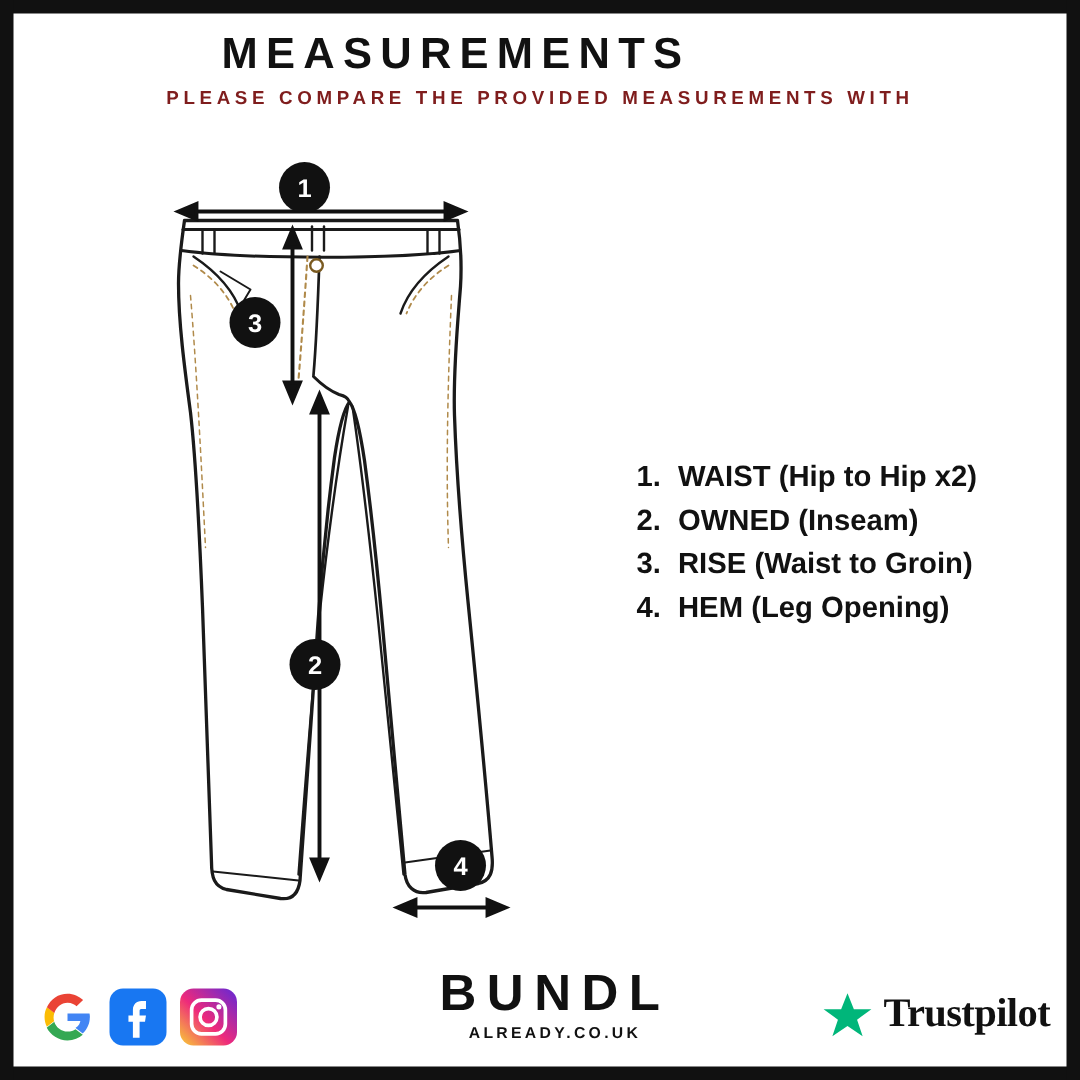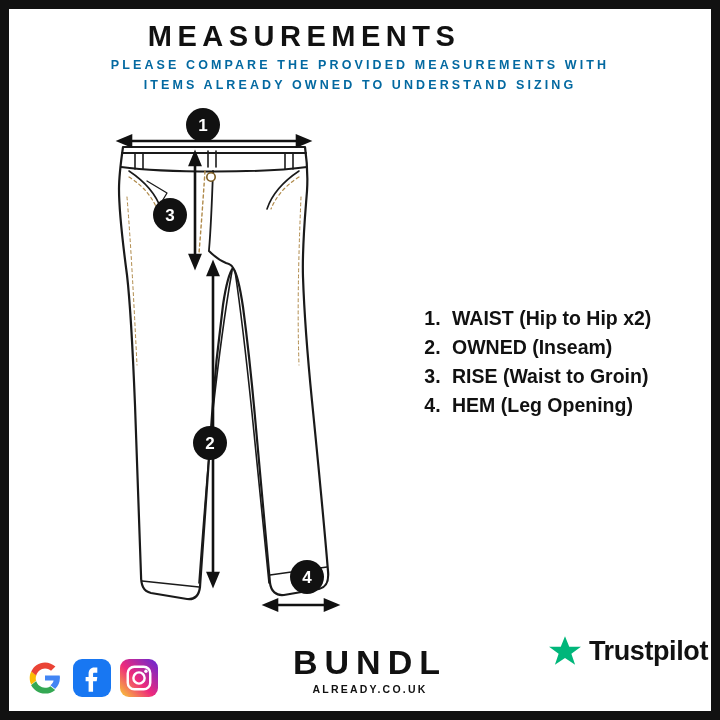--- a/index.html
+++ b/index.html
@@ -42,21 +42,21 @@
   #subtitle {
     position: absolute;
     left: 60px;
     top: 55px;
     width: 600px;
     text-align: center;
     font-size: 12.5px;
     font-weight: bold;
     letter-spacing: 3.1px;
     line-height: 20px;
-    color: #0369a1;
+    color: #7f1d1d;
   }
 
   #diagram {
     position: absolute;
     left: 95px;
     top: 105px;
     width: 320px;
     height: 520px;
   }
 
@@ -121,24 +121,25 @@
     font-weight: bold;
     letter-spacing: 2.2px;
     color: #111111;
     margin-top: 2px;
   }
 
   
   #trustpilot {
     position: absolute;
     left: 548px;
-    top: 634px;
+    top: 660px;
     display: flex;
-    align-items: center;
+    align-items: flex-start;
     gap: 7px;
+    font-family: Liberation Serif, serif;
   }
   #trustpilot-text {
     font-size: 27px;
     font-weight: bold;
     color: #111111;
     letter-spacing: -0.4px;
   }
 
   .badge-text {
     font-family: "Liberation Sans", sans-serif;
@@ -153,21 +154,20 @@
 <div id="page">
 
   <div id="frame-top"></div>
   <div id="frame-bottom"></div>
   <div id="frame-left"></div>
   <div id="frame-right"></div>
 
   <div id="title">MEASUREMENTS</div>
   <div id="subtitle">
     <div>PLEASE COMPARE THE PROVIDED MEASUREMENTS WITH</div>
-    <div>ITEMS ALREADY OWNED TO UNDERSTAND SIZING</div>
   </div>
 
   <svg id="diagram" viewBox="0 0 320 520">
     <g fill="none" stroke="#1a1a1a" stroke-width="2.2" stroke-linejoin="round" stroke-linecap="round">
 
       <path d="M28,42
                C26,56 24,70 24,84
                C24,110 28,140 32,170
                C36,205 38,250 40,300
                C42,350 44,410 46,470

